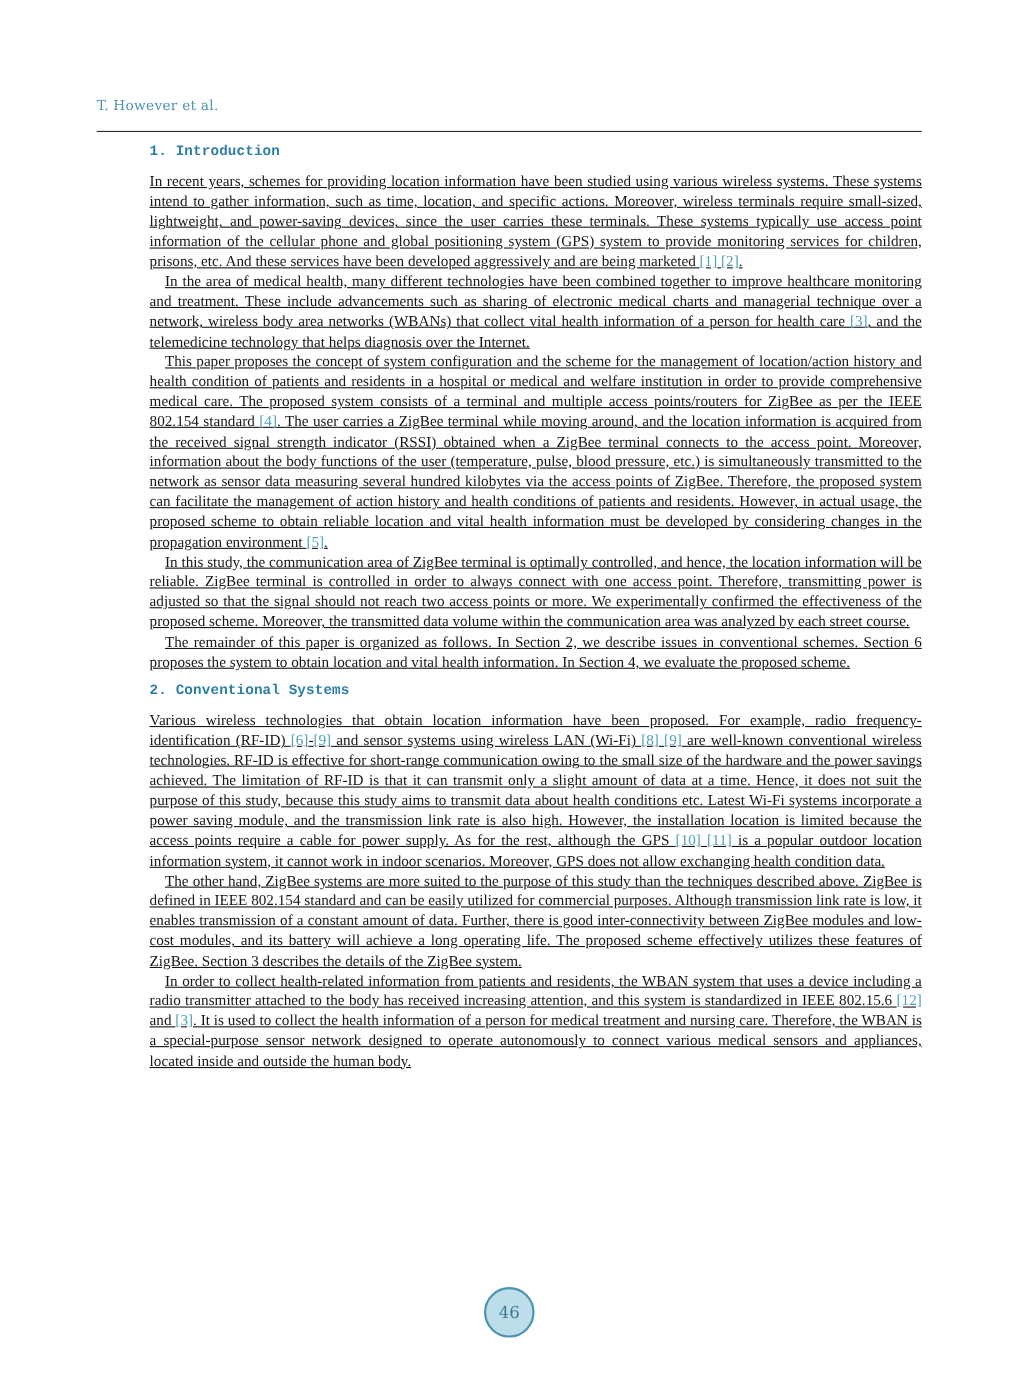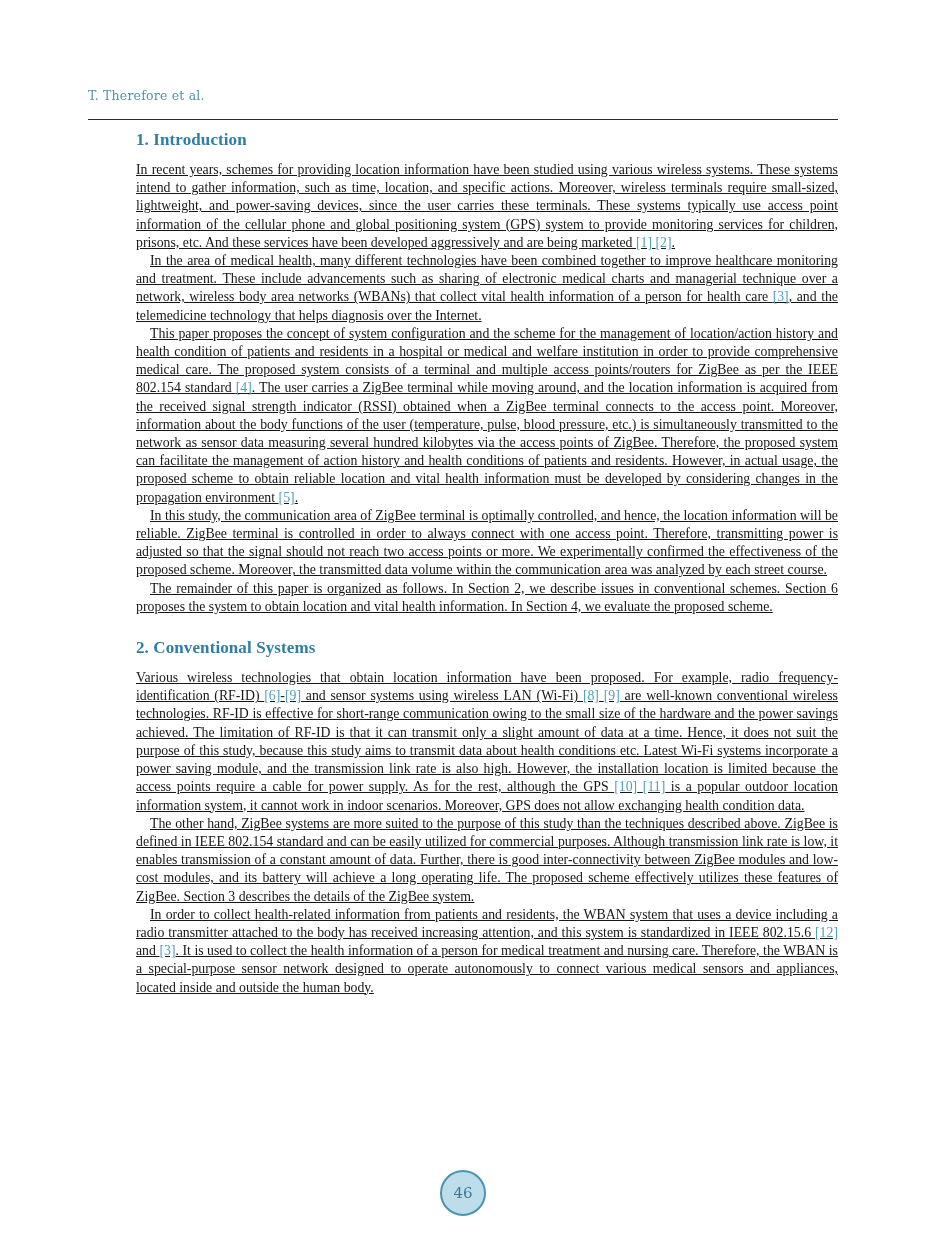--- a/index.html
+++ b/index.html
@@ -41,29 +41,29 @@
     background:var(--rule-color);
   }
   .content{
     position:absolute;
     left:136px;
     top:130px;
     width:702px;
     color:var(--body-color);
   }
   .section-heading{
-    font-family:Liberation Serif, serif;
+    font-family:Liberation Mono, monospace;
     font-weight:bold;
-    font-size:17px;
+    font-size:13px;
     color:var(--heading-color);
     margin:0 0 11px 0;
     letter-spacing:0.1px;
   }
   .section + .section .section-heading{
-    margin-top:22px;
+    margin-top:9px;
   }
   .para{
     font-size:13.8px;
     line-height:18.2px;
     text-align:justify;
     color:var(--body-color);
     text-decoration:underline;
   }
   .para.indent{text-indent:14px;}
   .cite{
@@ -86,21 +86,21 @@
     font-size:15px;
     color:var(--badge-text);
   }
 </style>
 </head>
 <body>
 
 <div class="page">
 
   <div class="running-head">
-    <span>T. Therefore </span><span class="ital">et al.</span>
+    <span>T. However </span><span class="ital">et al.</span>
   </div>
 
   <div class="head-rule"></div>
 
   <div class="content">
       <div class="section">
         <h2 class="section-heading">1. Introduction</h2>
         <p class="para"><span>In recent years, schemes for providing location information have been studied using various wireless systems. These systems intend to gather information, such as time, location, and specific actions. Moreover, wireless terminals require small-sized, lightweight, and power-saving devices, since the user carries these terminals. These systems typically use access point information of the cellular phone and global positioning system (GPS) system to provide monitoring services for children, prisons, etc. And these services have been developed aggressively and are being marketed </span><span class="cite">[1]</span><span> </span><span class="cite">[2]</span><span>.</span></p>
         <p class="para indent"><span>In the area of medical health, many different technologies have been combined together to improve healthcare monitoring and treatment. These include advancements such as sharing of electronic medical charts and managerial technique over a network, wireless body area networks (WBANs) that collect vital health information of a person for health care </span><span class="cite">[3]</span><span>, and the telemedicine technology that helps diagnosis over the Internet.</span></p>
         <p class="para indent"><span>This paper proposes the concept of system configuration and the scheme for the management of location/action history and health condition of patients and residents in a hospital or medical and welfare institution in order to provide comprehensive medical care. The proposed system consists of a terminal and multiple access points/routers for ZigBee as per the IEEE 802.154 standard </span><span class="cite">[4]</span><span>. The user carries a ZigBee terminal while moving around, and the location information is acquired from the received signal strength indicator (RSSI) obtained when a ZigBee terminal connects to the access point. Moreover, information about the body functions of the user (temperature, pulse, blood pressure, etc.) is simultaneously transmitted to the network as sensor data measuring several hundred kilobytes via the access points of ZigBee. Therefore, the proposed system can facilitate the management of action history and health conditions of patients and residents. However, in actual usage, the proposed scheme to obtain reliable location and vital health information must be developed by considering changes in the propagation environment </span><span class="cite">[5]</span><span>.</span></p>

